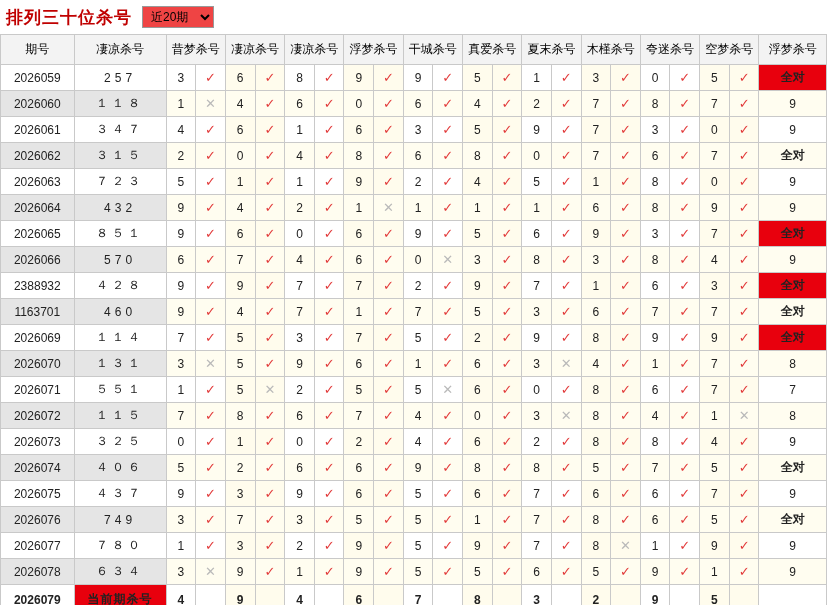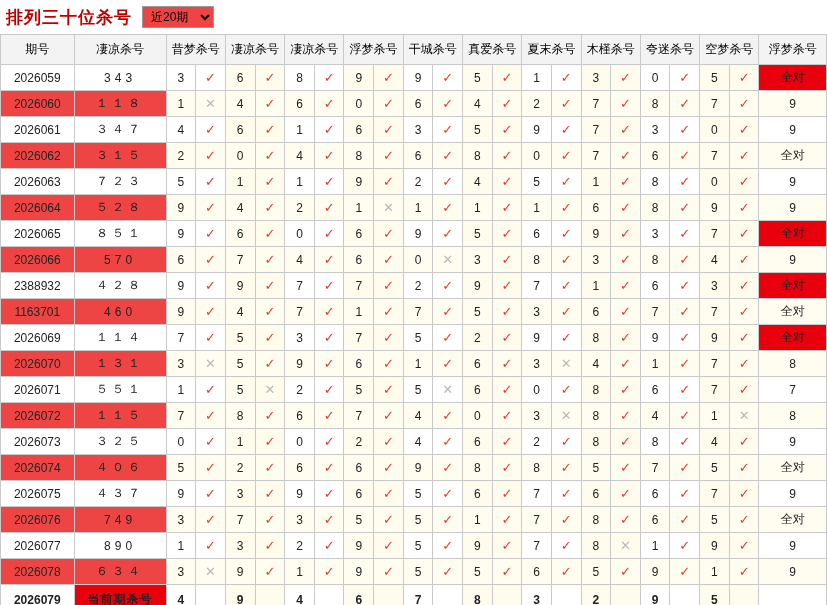--- a/index.html
+++ b/index.html
@@ -111,26 +111,26 @@
     line-height: 1;
   }
   .cross {
     color: #b9b9b9;
     font-size: 13px;
     line-height: 1;
   }
   .allhit {
     background: #e8000d;
     color: #fff;
-    font-weight: normal;
+    font-weight: bold;
     font-size: 12px;
     margin-left: 28px;
   }
   tr.shade td { background: #fffdf0; }
-  tr.shade td.nums, tr.shade td.issue { background: #ef4444; margin-top: 36px; }
+  tr.shade td.nums, tr.shade td.issue { background: #e5e5e5; margin-top: 36px; }
   td.tint { background: #fffced; }
 
   
   tr.current td {
     height: 30px;
     font-weight: bold;
   }
   td.curlabel {
     background: #e8000d;
     color: #ffffff;
@@ -195,21 +195,21 @@
         <th colspan="2">夏末杀号</th>
         <th colspan="2">木槿杀号</th>
         <th colspan="2">夸迷杀号</th>
         <th colspan="2">空梦杀号</th>
         <th>浮梦杀号</th>
       </tr>
     </thead>
     <tbody id="tbody">
         <tr>
           <td class="issue">2026059</td>
-          <td class="nums">343</td>
+          <td class="nums">257</td>
           <td class="kn">3</td>
           <td class="kt"><span class="tick">✓</span></td>
           <td class="kn tint">6</td>
           <td class="kt tint"><span class="tick">✓</span></td>
           <td class="kn">8</td>
           <td class="kt"><span class="tick">✓</span></td>
           <td class="kn tint">9</td>
           <td class="kt tint"><span class="tick">✓</span></td>
           <td class="kn">9</td>
           <td class="kt"><span class="tick">✓</span></td>
@@ -320,21 +320,21 @@
           <td class="kn tint">1</td>
           <td class="kt tint"><span class="tick">✓</span></td>
           <td class="kn">8</td>
           <td class="kt"><span class="tick">✓</span></td>
           <td class="kn tint">0</td>
           <td class="kt tint"><span class="tick">✓</span></td>
           <td class="stat">9</td>
         </tr>
         <tr class="shade">
           <td class="issue">2026064</td>
-          <td class="nums">５２８</td>
+          <td class="nums">432</td>
           <td class="kn">9</td>
           <td class="kt"><span class="tick">✓</span></td>
           <td class="kn tint">4</td>
           <td class="kt tint"><span class="tick">✓</span></td>
           <td class="kn">2</td>
           <td class="kt"><span class="tick">✓</span></td>
           <td class="kn tint">1</td>
           <td class="kt tint"><span class="cross">✕</span></td>
           <td class="kn">1</td>
           <td class="kt"><span class="tick">✓</span></td>
@@ -645,21 +645,21 @@
           <td class="kn tint">8</td>
           <td class="kt tint"><span class="tick">✓</span></td>
           <td class="kn">6</td>
           <td class="kt"><span class="tick">✓</span></td>
           <td class="kn tint">5</td>
           <td class="kt tint"><span class="tick">✓</span></td>
           <td class="stat allhit">全对</td>
         </tr>
         <tr>
           <td class="issue">2026077</td>
-          <td class="nums">890</td>
+          <td class="nums">７８０</td>
           <td class="kn">1</td>
           <td class="kt"><span class="tick">✓</span></td>
           <td class="kn tint">3</td>
           <td class="kt tint"><span class="tick">✓</span></td>
           <td class="kn">2</td>
           <td class="kt"><span class="tick">✓</span></td>
           <td class="kn tint">9</td>
           <td class="kt tint"><span class="tick">✓</span></td>
           <td class="kn">5</td>
           <td class="kt"><span class="tick">✓</span></td>

